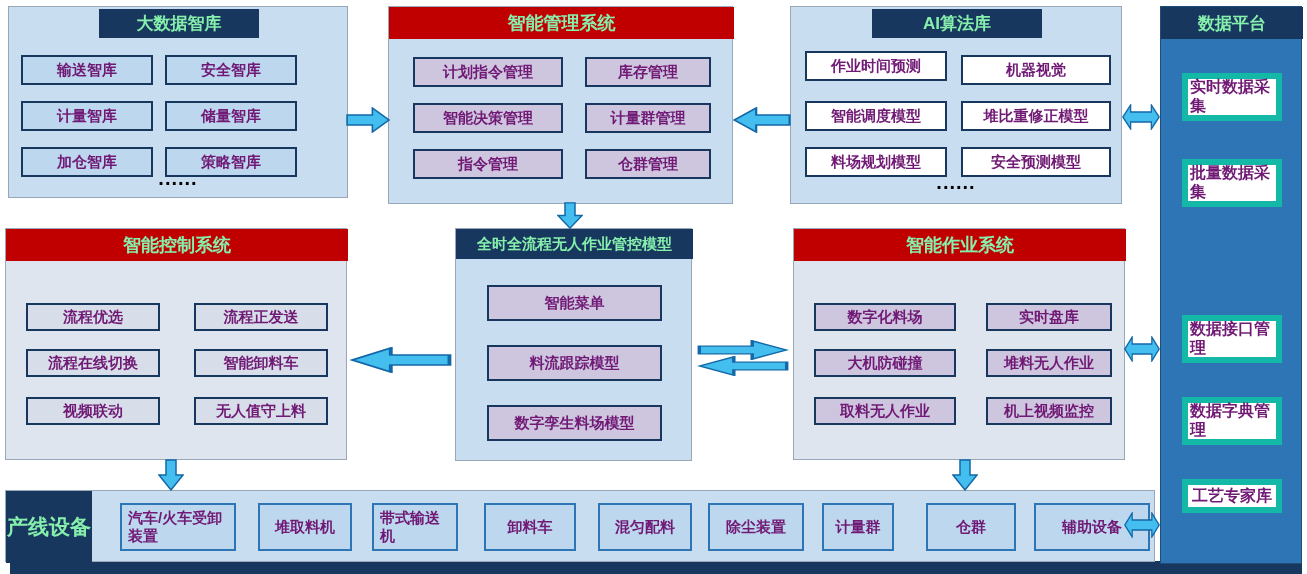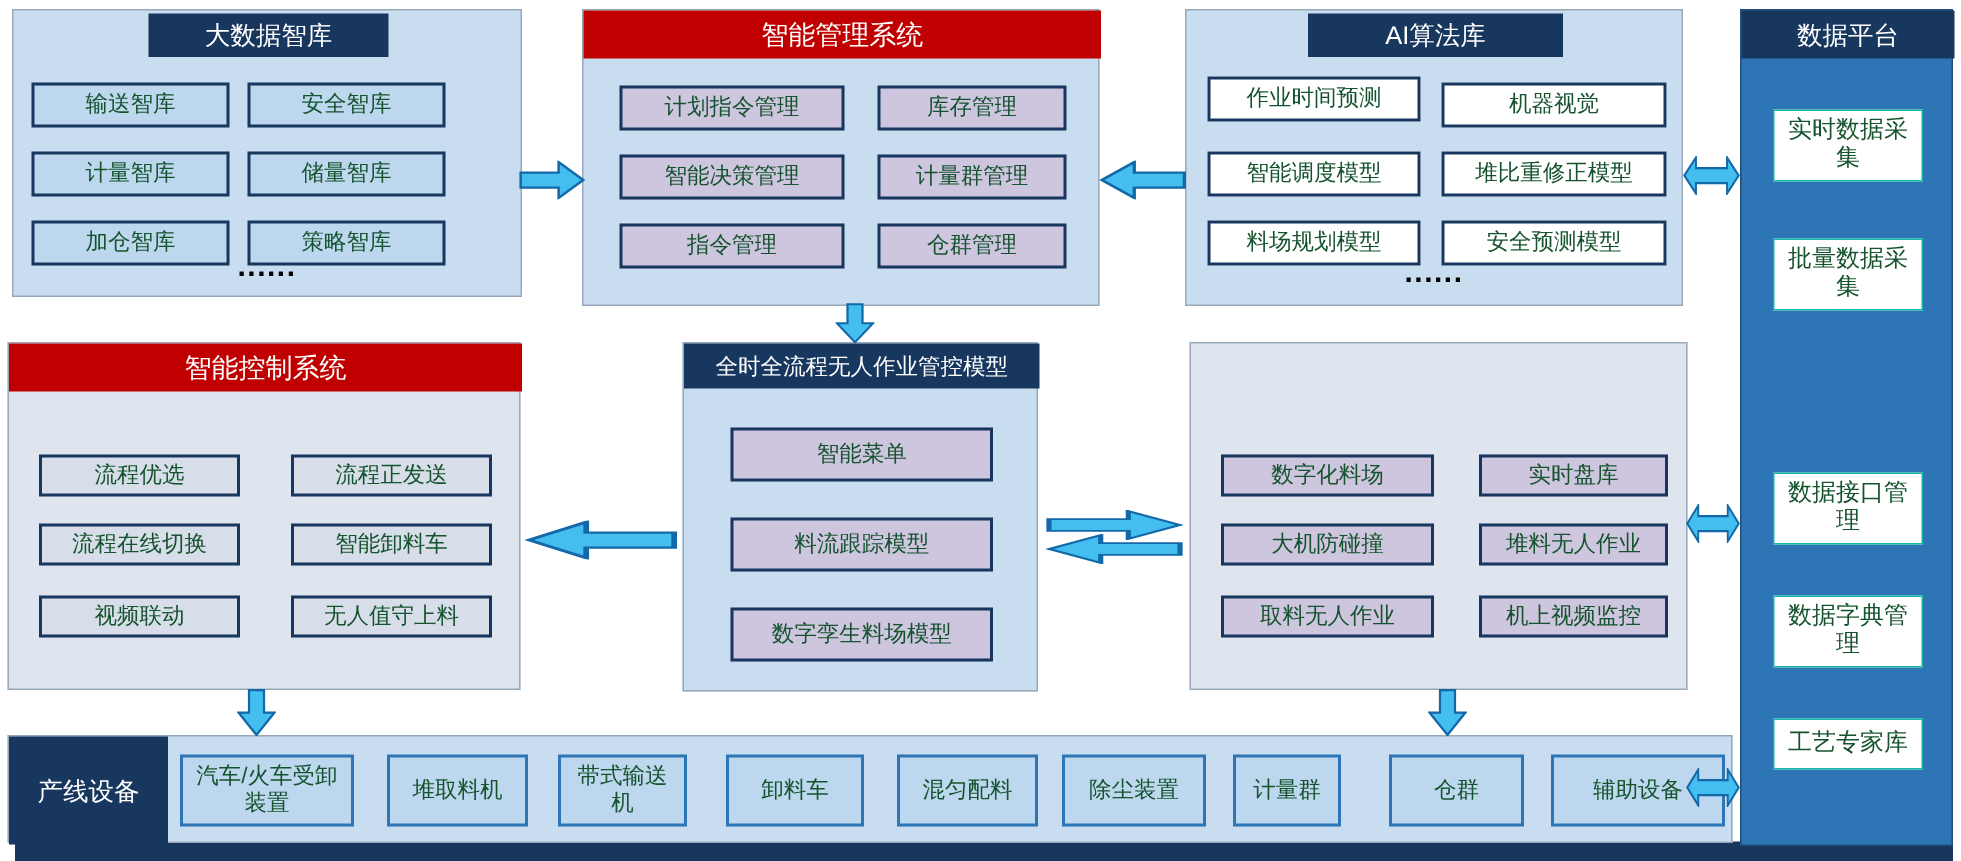--- a/index.html
+++ b/index.html
@@ -4,30 +4,30 @@
 <style>
   html,body { margin:0; padding:0; background:#ffffff; }
   #canvas {
     position:relative; width:1307px; height:574px; background:#ffffff;
     font-family:"Liberation Sans","DejaVu Sans",sans-serif; overflow:hidden;
   }
   .panel { position:absolute; box-sizing:border-box; background:#C9DDF1; border:1px solid #98A8B8; z-index:1; }
   .panel-gray { background:#DEE5EE; }
   .panel-plat { background:#2E75B6; border:1px solid #1F4E79; }
   .hdr { position:absolute; box-sizing:border-box; display:flex; align-items:center; justify-content:center;
-         color:#ffffff; font-weight:normal; z-index:2; }
+         color:#86efac; font-weight:bold; z-index:2; }
   .hdr-navy { background:#17375E; }
   .hdr-red  { background:#C00000; }
   .bx { position:absolute; box-sizing:border-box; display:flex; align-items:center; justify-content:center;
-        text-align:center; font-weight:normal; color:#14532d; font-size:15px; line-height:1.18; }
+        font-weight:bold; color:#701a75; font-size:15px; line-height:1.18; }
   .bx-blue  { background:#BDD7EE; border:2px solid #17375E; }
   .bx-lav   { background:#CEC5DF; border:2px solid #17375E; }
   .bx-white { background:#FFFFFF; border:2px solid #17375E; }
   .bx-ctl   { background:#D8DEE9; border:2px solid #17375E; }
-  .bx-plat  { background:#FFFFFF; border:1px solid #14b8a6; font-size:16px; padding:0 2px; }
+  .bx-plat  { background:#FFFFFF; border:6px solid #14b8a6; font-size:16px; padding:0 2px; }
   .bx-eq    { background:#BDD7EE; border:2px solid #2E75B6; padding:0 6px; }
   .dots { position:absolute; left:0; right:0; text-align:center; font-weight:bold; font-size:20px;
           letter-spacing:1px; color:#000; }
   .arrow { position:absolute; z-index:3; }
   .arrow svg { display:block; width:100%; height:100%; }
   .strip { position:absolute; left:10px; top:561px; width:1292px; height:13px; background:#17375E; z-index:0; }
 </style>
 </head>
 <body>
 
@@ -87,30 +87,31 @@
   </div>
 
   <div class="panel" style="left:455px;top:228px;width:237px;height:233px">
     <div class="hdr hdr-navy" style="left:0;top:0;width:237px;height:30px;font-size:15px">全时全流程无人作业管控模型</div>
     <div class="bx bx-lav" style="left:31px;top:56px;width:175px;height:36px">智能菜单</div>
     <div class="bx bx-lav" style="left:31px;top:116px;width:175px;height:36px">料流跟踪模型</div>
     <div class="bx bx-lav" style="left:31px;top:176px;width:175px;height:36px">数字孪生料场模型</div>
   </div>
 
   <div class="panel panel-gray" style="left:793px;top:228px;width:332px;height:232px">
+    <div class="hdr hdr-red" style="left:0;top:0;width:332px;height:32px;font-size:18px">智能作业系统</div>
     <div class="bx bx-lav" style="left:20px;top:74px;width:142px;height:28px">数字化料场</div>
     <div class="bx bx-lav" style="left:192px;top:74px;width:126px;height:28px">实时盘库</div>
     <div class="bx bx-lav" style="left:20px;top:120px;width:142px;height:28px">大机防碰撞</div>
     <div class="bx bx-lav" style="left:192px;top:120px;width:126px;height:28px">堆料无人作业</div>
     <div class="bx bx-lav" style="left:20px;top:168px;width:142px;height:28px">取料无人作业</div>
     <div class="bx bx-lav" style="left:192px;top:168px;width:126px;height:28px">机上视频监控</div>
   </div>
 
   <div class="panel" style="left:5px;top:490px;width:1150px;height:72px">
-    <div class="hdr hdr-navy" style="left:0;top:0;width:106px;height:72px;font-size:17px">产线设备</div>
+    <div class="hdr hdr-navy" style="left:0;top:0;width:86px;height:72px;font-size:21px">产线设备</div>
     <div class="bx bx-eq" style="left:114px;top:12px;width:116px;height:48px">汽车/火车受卸装置</div>
     <div class="bx bx-eq" style="left:252px;top:12px;width:94px;height:48px">堆取料机</div>
     <div class="bx bx-eq" style="left:366px;top:12px;width:86px;height:48px">带式输送机</div>
     <div class="bx bx-eq" style="left:478px;top:12px;width:92px;height:48px">卸料车</div>
     <div class="bx bx-eq" style="left:592px;top:12px;width:94px;height:48px">混匀配料</div>
     <div class="bx bx-eq" style="left:702px;top:12px;width:96px;height:48px">除尘装置</div>
     <div class="bx bx-eq" style="left:816px;top:12px;width:72px;height:48px">计量群</div>
     <div class="bx bx-eq" style="left:920px;top:12px;width:90px;height:48px">仓群</div>
     <div class="bx bx-eq" style="left:1028px;top:12px;width:116px;height:48px">辅助设备</div>
   </div>

